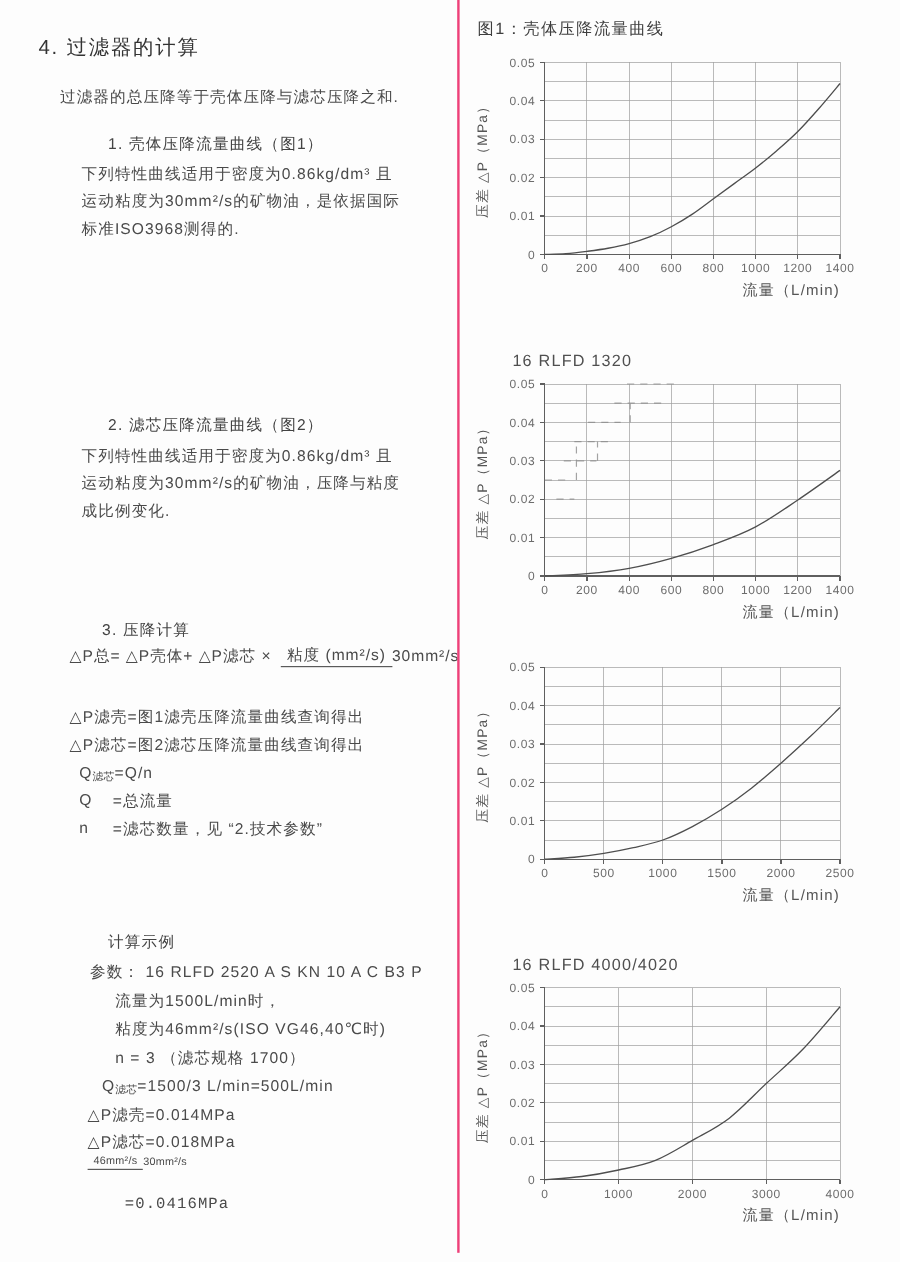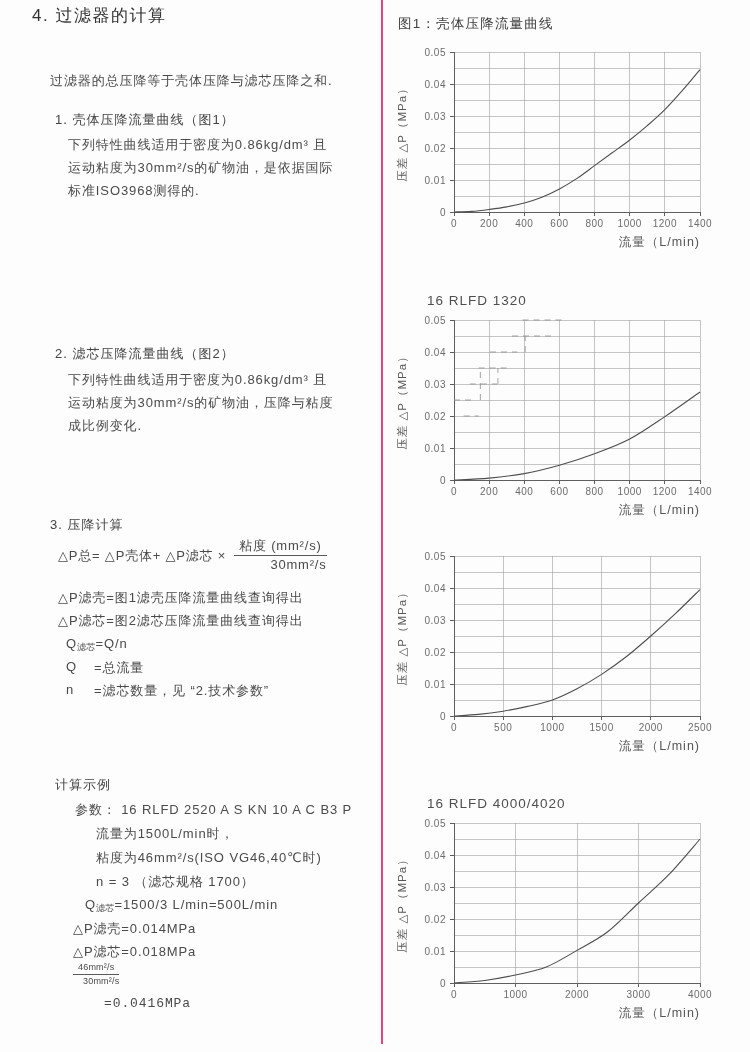--- a/index.html
+++ b/index.html
@@ -7,38 +7,38 @@
   body {
     position:relative;
     background:#fdfdfd;
     font-family:"Liberation Sans","DejaVu Sans",sans-serif;
     color:#454545;
     overflow:hidden;
   }
   .abs { position:absolute; }
   .doc-title { font-size:17px; color:#333; letter-spacing:1.5px; font-weight:500; }
   .body-line { font-size:13px; letter-spacing:0.9px; color:#4a4a4a; white-space:nowrap; }
-  .heading-line { font-size:13px; letter-spacing:1px; color:#434343; white-space:nowrap; }
+  .heading-line { font-size:13px; letter-spacing:1px; color:#434343; white-space:nowrap;margin-left:35px; }
   .divider { width:2px; background:#ee4079; }
   .formula-row { display:flex; align-items:center; gap:8px; font-size:13px; letter-spacing:0.8px; color:#4a4a4a; }
-  .frac { display:inline-flex; flex-direction:column; text-align:right; line-height:1.25; }
+  .frac { display:inline-flex; flex-direction:row; text-align:center; line-height:1.25; }
   .frac .num { border-bottom:1.2px solid #5a5a5a; padding:0 5px 1px 5px; }
   .frac .den { padding-top:1px; }
   .frac-small { font-size:9px; letter-spacing:0.2px; }
   .def-row { display:flex; font-size:13px; letter-spacing:0.9px; color:#4a4a4a; }
   .def-key { width:28px; }
   .sub { font-size:9px; vertical-align:-2px; letter-spacing:0.2px; }
   .chart-title { font-size:13.5px; letter-spacing:1px; color:#4f4f4f; white-space:nowrap; }
   .fig-caption { font-size:13.5px; letter-spacing:1.2px; color:#3e3e3e; white-space:nowrap; }
   svg text { font-family:"Liberation Sans","DejaVu Sans",sans-serif; }
 </style>
 </head>
 <body>
 
-<div class="abs doc-title" style="left:32px; top:4px;">4. 过滤器的计算</div>
+<div class="abs doc-title" style="left:32px; top:28px;">4. 过滤器的计算</div>
 
 <div class="abs body-line" style="left:50px; top:72px;">过滤器的总压降等于壳体压降与滤芯压降之和.</div>
 
 <div class="abs heading-line" style="left:55px; top:111px;">1. 壳体压降流量曲线（图1）</div>
 <div class="abs body-line" style="left:68px; top:136px;">下列特性曲线适用于密度为0.86kg/dm³ 且</div>
 <div class="abs body-line" style="left:68px; top:159px;">运动粘度为30mm²/s的矿物油，是依据国际</div>
 <div class="abs body-line" style="left:68px; top:182px;">标准ISO3968测得的.</div>
 
 <div class="abs heading-line" style="left:55px; top:345px;">2. 滤芯压降流量曲线（图2）</div>
 <div class="abs body-line" style="left:68px; top:371px;">下列特性曲线适用于密度为0.86kg/dm³ 且</div>

